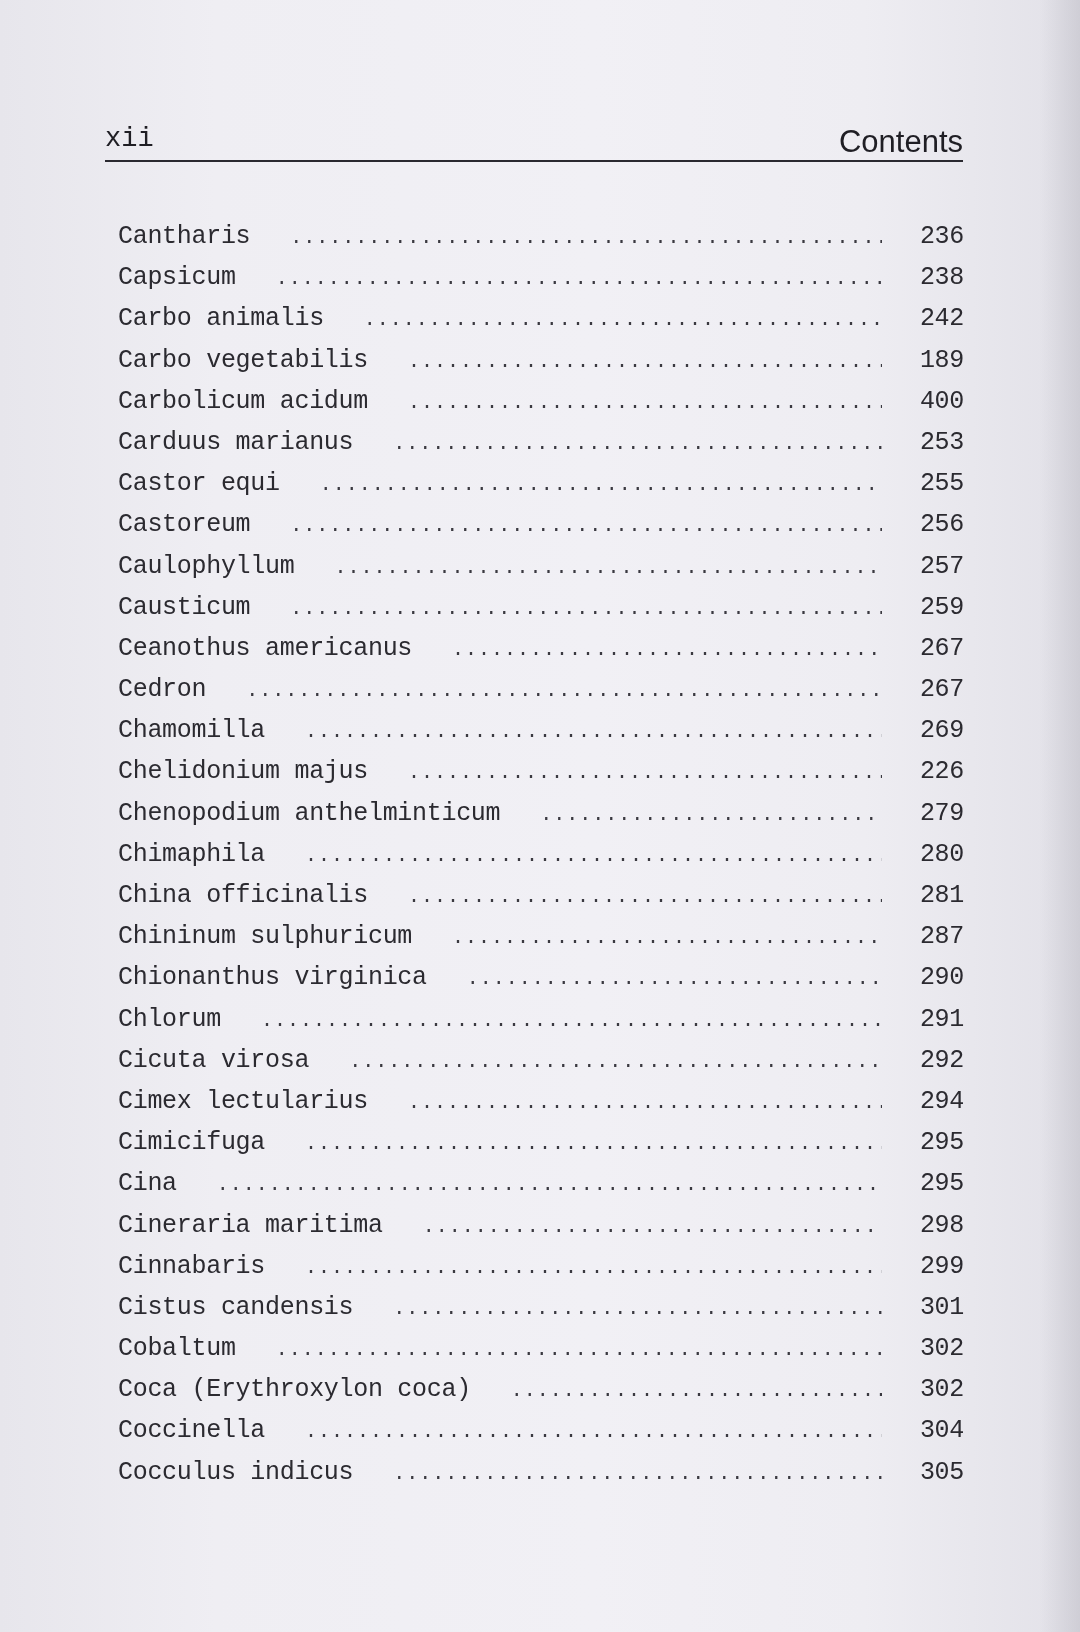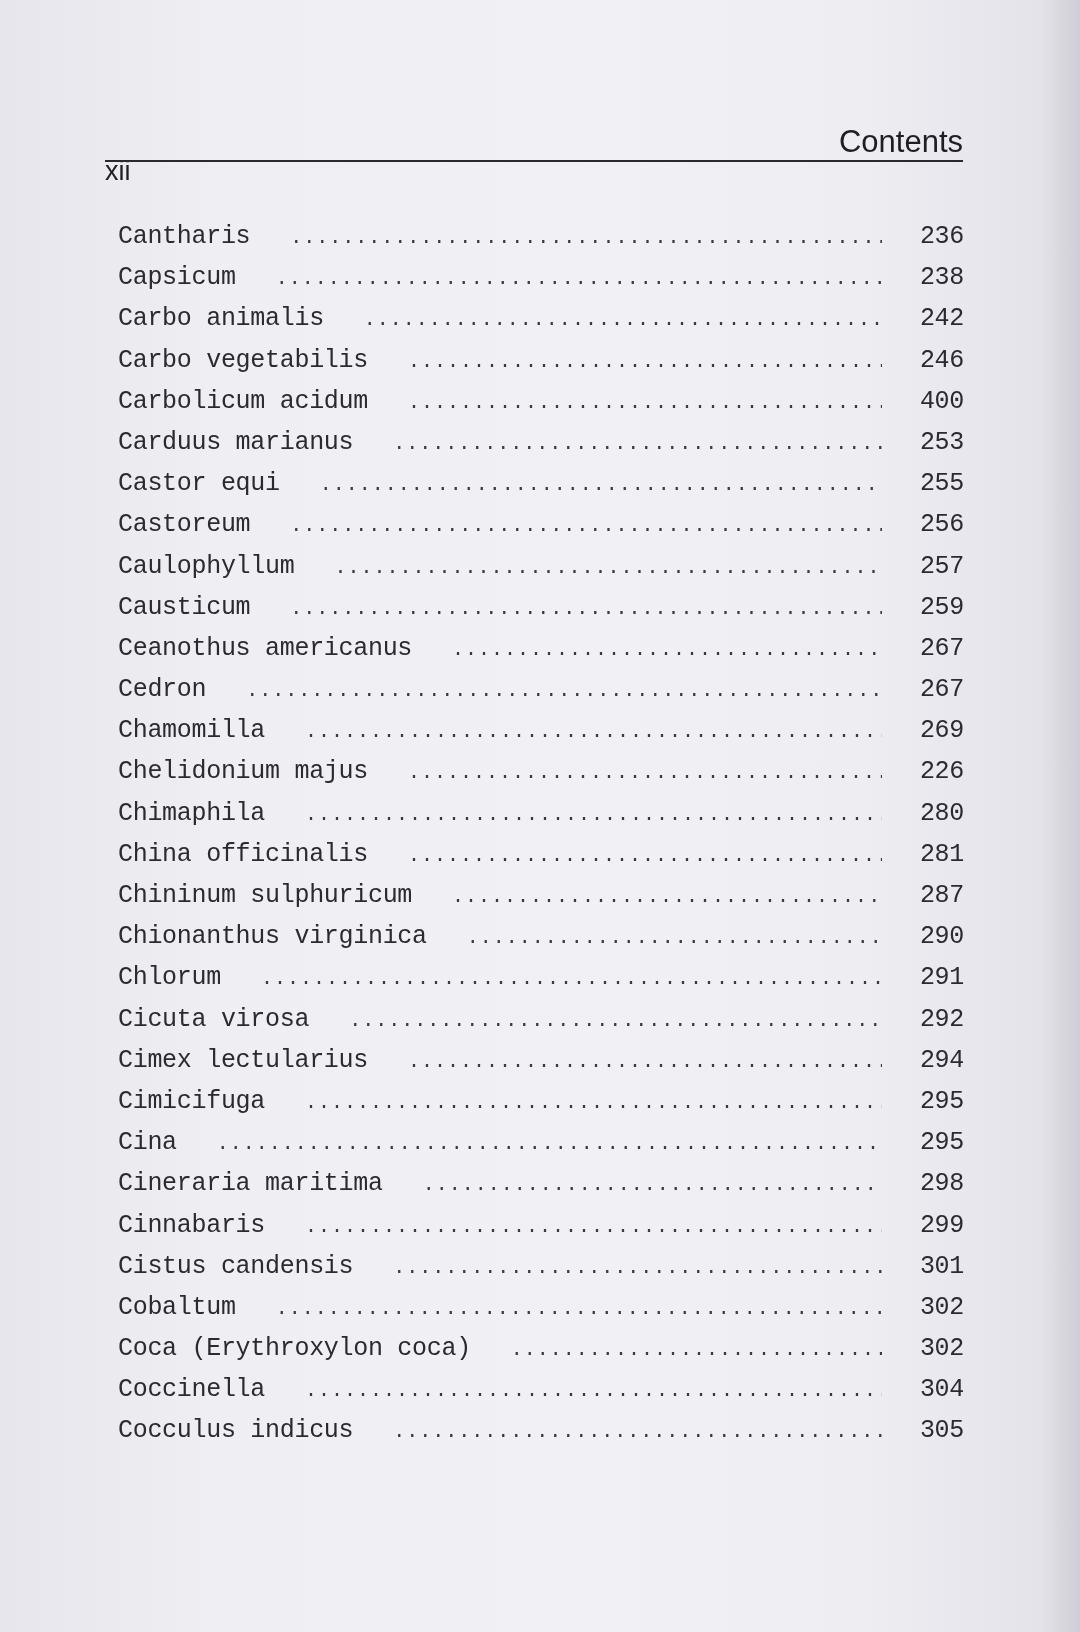--- a/index.html
+++ b/index.html
@@ -32,23 +32,22 @@
       position: absolute;
       left: 105px;
       top: 124px;
       width: 858px;
       height: 36px;
     }
     .folio {
       position: absolute;
       left: 0; top: 0;
       font-size: 27px;
-      font-family: Liberation Sans, sans-serif;
+      font-family: Liberation Mono, monospace;
       color: #1f1e24;
-      margin-top: 32px;
     }
     .section-title {
       position: absolute;
       right: 0; top: 0;
       font-size: 31px;
       font-family: "Liberation Sans", sans-serif;
       color: #1f1e24;
     }
     .rule {
       position: absolute;
@@ -120,21 +119,21 @@
         <span class="toc-page">238</span>
       </div>
     <div class="toc-row">
         <span class="toc-name">Carbo animalis</span>
         <span class="toc-leader"></span>
         <span class="toc-page">242</span>
       </div>
     <div class="toc-row">
         <span class="toc-name">Carbo vegetabilis</span>
         <span class="toc-leader"></span>
-        <span class="toc-page">246</span>
+        <span class="toc-page">189</span>
       </div>
     <div class="toc-row">
         <span class="toc-name">Carbolicum acidum</span>
         <span class="toc-leader"></span>
         <span class="toc-page">400</span>
       </div>
     <div class="toc-row">
         <span class="toc-name">Carduus marianus</span>
         <span class="toc-leader"></span>
         <span class="toc-page">253</span>
@@ -171,20 +170,25 @@
       </div>
     <div class="toc-row">
         <span class="toc-name">Chamomilla</span>
         <span class="toc-leader"></span>
         <span class="toc-page">269</span>
       </div>
     <div class="toc-row">
         <span class="toc-name">Chelidonium majus</span>
         <span class="toc-leader"></span>
         <span class="toc-page">226</span>
+      </div>
+    <div class="toc-row">
+        <span class="toc-name">Chenopodium anthelminticum</span>
+        <span class="toc-leader"></span>
+        <span class="toc-page">279</span>
       </div>
     <div class="toc-row">
         <span class="toc-name">Chimaphila</span>
         <span class="toc-leader"></span>
         <span class="toc-page">280</span>
       </div>
     <div class="toc-row">
         <span class="toc-name">China officinalis</span>
         <span class="toc-leader"></span>
         <span class="toc-page">281</span>

